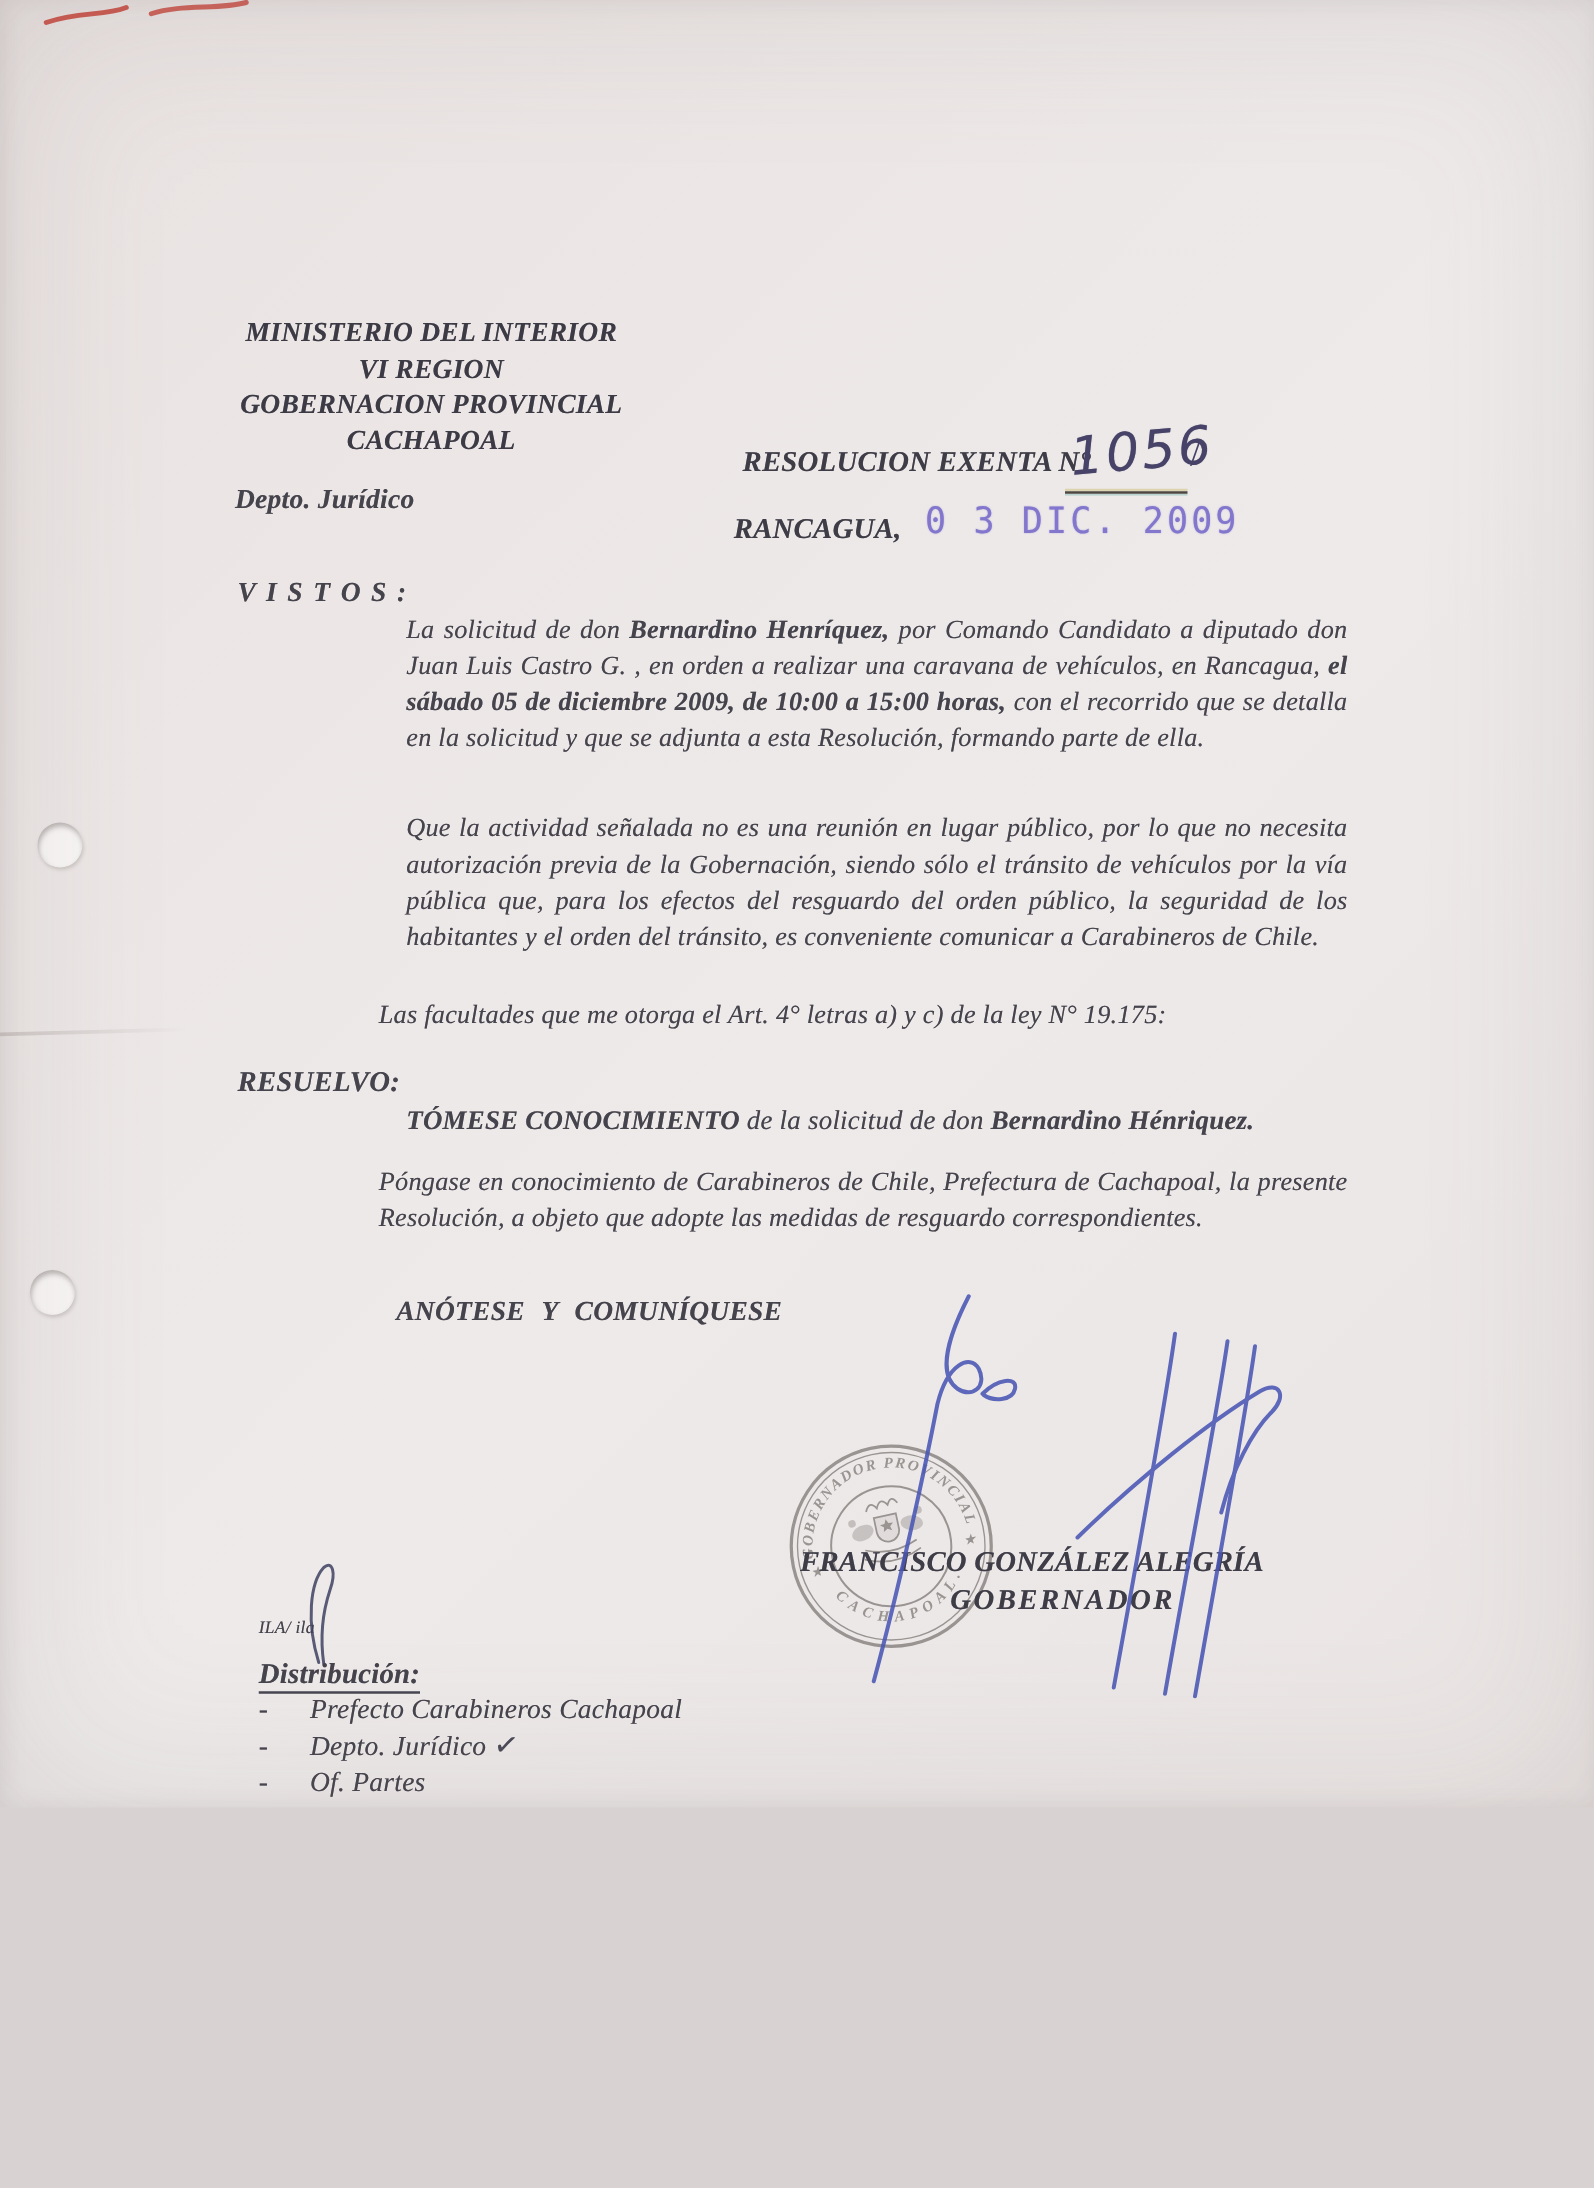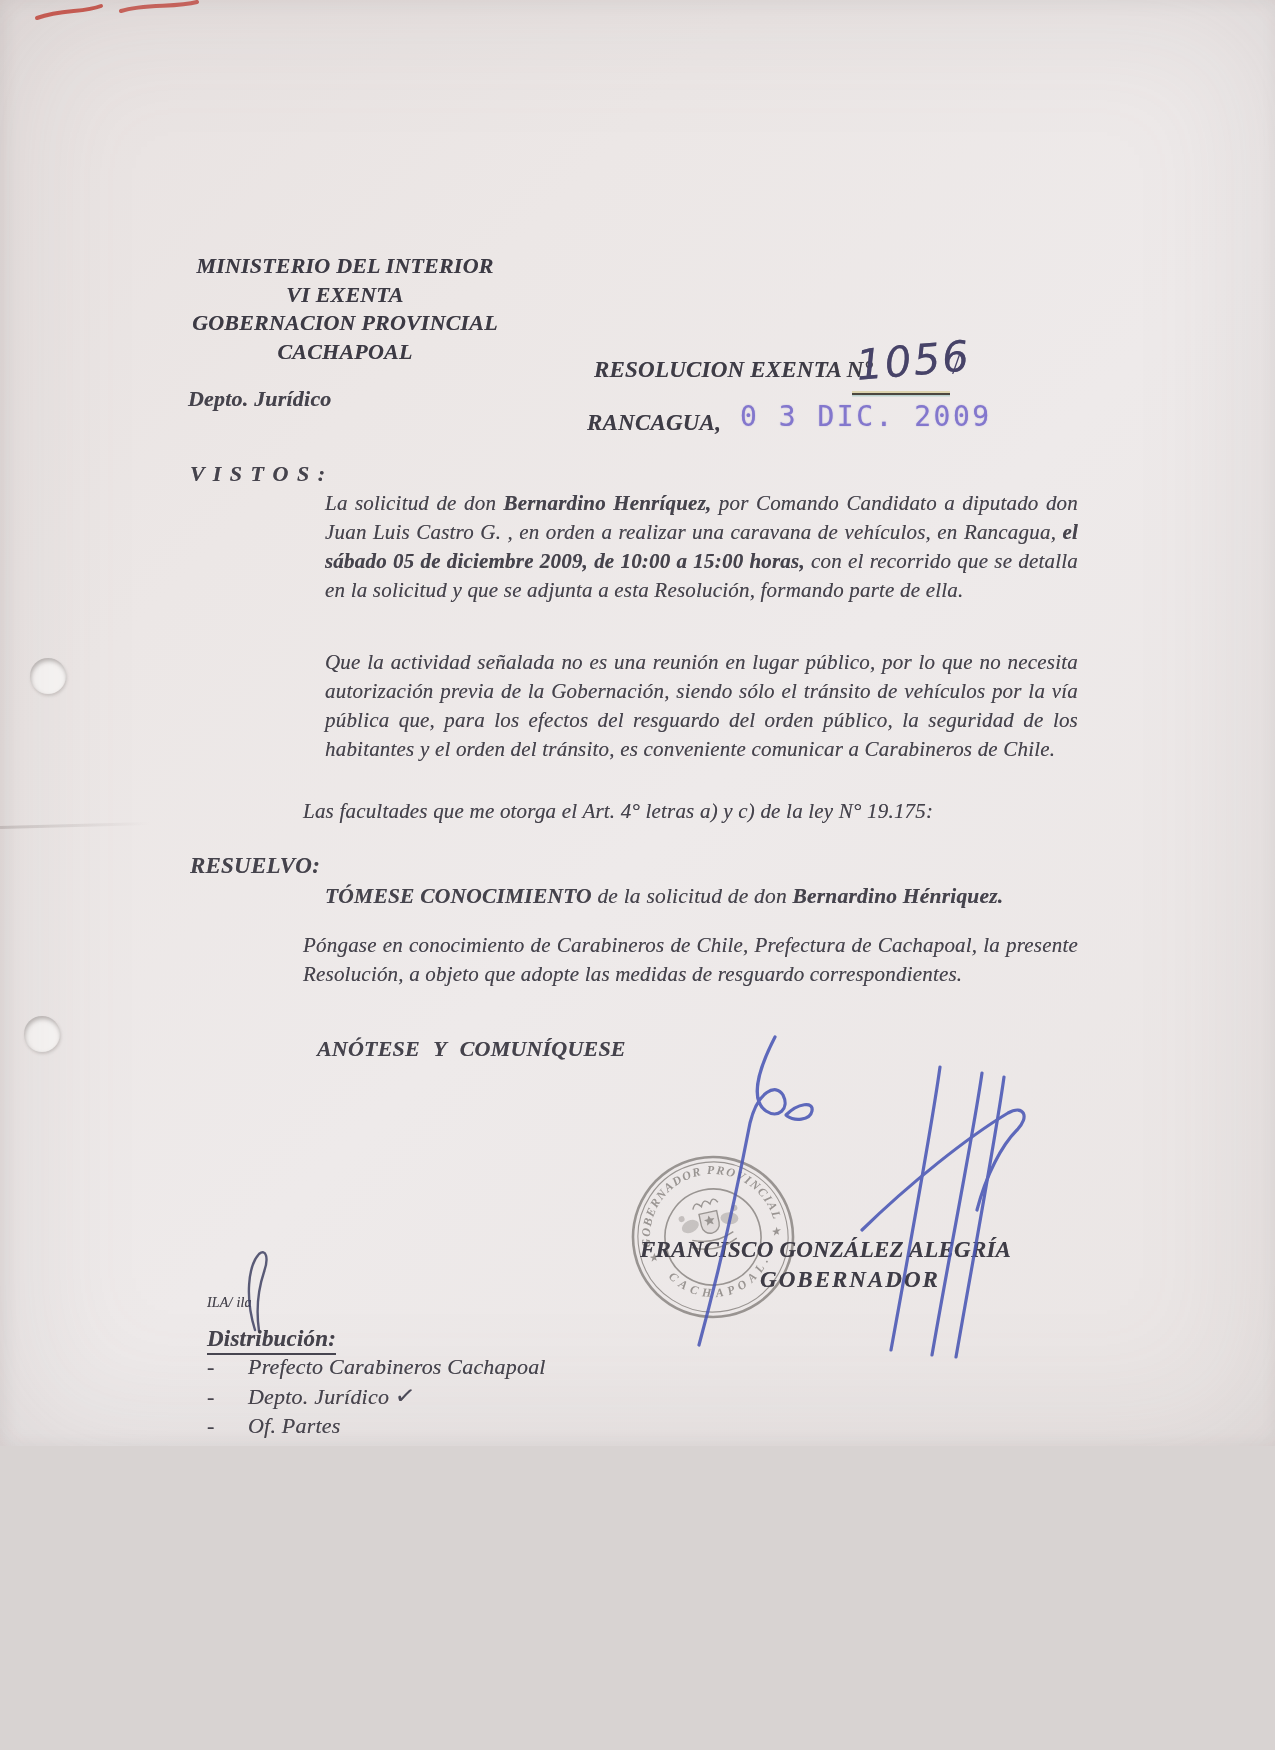--- a/index.html
+++ b/index.html
@@ -73,21 +73,21 @@
   <svg class="abs red-svg" viewBox="0 0 190 24">
     <path d="M12,18 C38,9 58,13 76,6" stroke="#c4372c" stroke-width="4" fill="none" stroke-linecap="round" opacity="0.8"></path>
     <path d="M96,11 C120,3 150,8 172,2" stroke="#c4372c" stroke-width="4" fill="none" stroke-linecap="round" opacity="0.75"></path>
   </svg>
   <div class="abs crease"></div>
   <div class="abs hole hole1"></div>
   <div class="abs hole hole2"></div>
 
   <div class="abs letterhead txt">
     <div>MINISTERIO DEL INTERIOR</div>
-    <div>VI EXENTA</div>
+    <div>VI REGION</div>
     <div>GOBERNACION PROVINCIAL</div>
     <div>CACHAPOAL</div>
   </div>
   <div class="abs dept txt">Depto. Jurídico</div>
 
   <div class="abs res-label txt">RESOLUCION EXENTA N°</div>
   <div class="abs res-number">1056</div>
   <div class="abs res-underline"></div>
   <div class="abs res-slash">/</div>
   <div class="abs city txt">RANCAGUA,</div>

